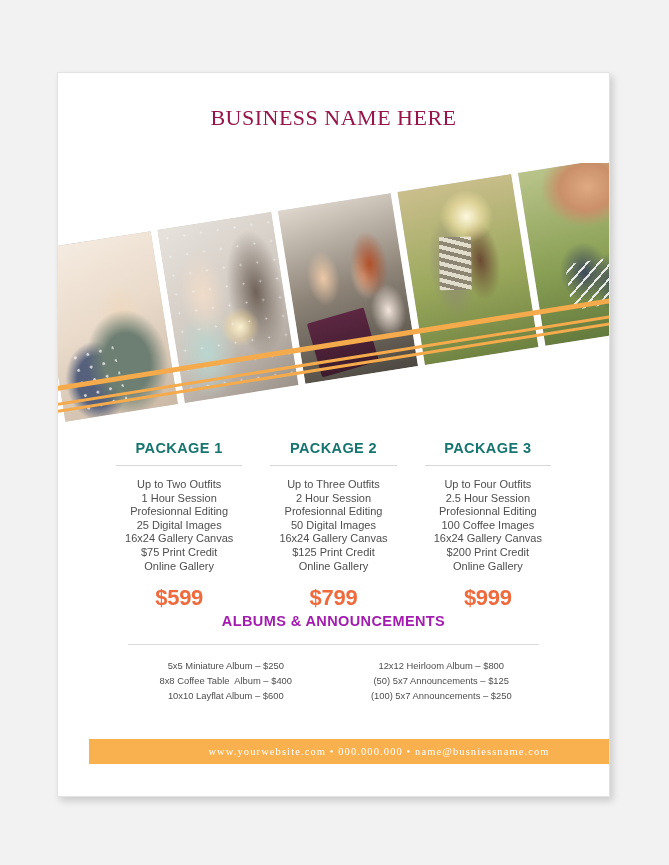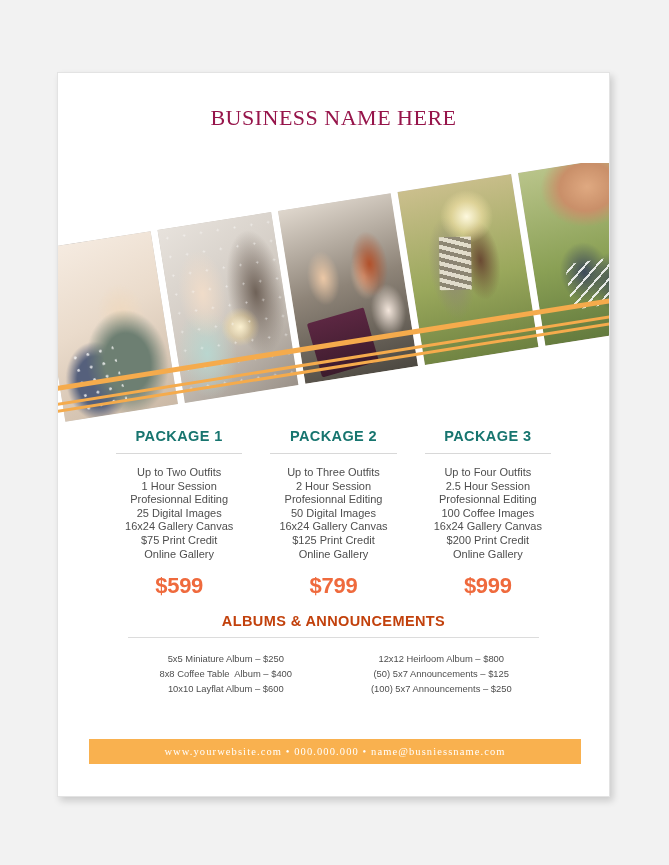--- a/index.html
+++ b/index.html
@@ -148,21 +148,21 @@
     transform:rotate(-9deg);
     transform-origin:0 0;
     z-index:4;
   }
   .stripe.s1{top:319px;height:5px;}
   .stripe.s2{top:336px;height:3px;}
   .stripe.s3{top:343px;height:3px;}
 
   
   .packages{
-    position:absolute;left:0;top:355px;width:551px;
+    position:absolute;left:0;top:367px;width:551px;
     display:flex;
     padding:0 44px;
     box-sizing:border-box;
   }
   .pkg{flex:1 1 0;text-align:center;padding:0 6px;}
   .pkg-title{
     font-size:14.5px;
     font-weight:bold;
     color:#17756f;
     letter-spacing:.4px;
@@ -183,30 +183,30 @@
     font-weight:bold;
     color:#ef6a3d;
     letter-spacing:-.3px;
   }
 
   
   .albums{
     position:absolute;left:0;top:540px;width:551px;text-align:center;
   }
   .albums-title{
-    font-size:14.5px;font-weight:bold;color:#c2410c;letter-spacing:.4px;margin:0 0 8px 0;
+    font-size:14.5px;font-weight:bold;color:#a21caf;letter-spacing:.4px;margin:0 0 15px 0;
   }
   .albums-rule{height:1px;background:#dcdcdc;margin:0 70px 13px 70px;}
   .albums-cols{display:flex;padding:0 60px;box-sizing:border-box;}
   .albums-col{flex:1 1 0;}
   .alb-line{font-size:9.4px;color:#4e4e4e;line-height:15px;white-space:pre;}
 
   
   .footer{
-    position:absolute;left:31px;top:666px;width:492px;height:25px;
+    position:absolute;left:31px;top:666px;width:580px;height:25px;
     background:#f9b14f;
     display:flex;align-items:center;justify-content:center;
   }
   .footer-text{
     font-family:"Liberation Serif",serif;
     font-size:10.5px;
     color:#ffffff;
     letter-spacing:1.1px;
   }
 </style>

